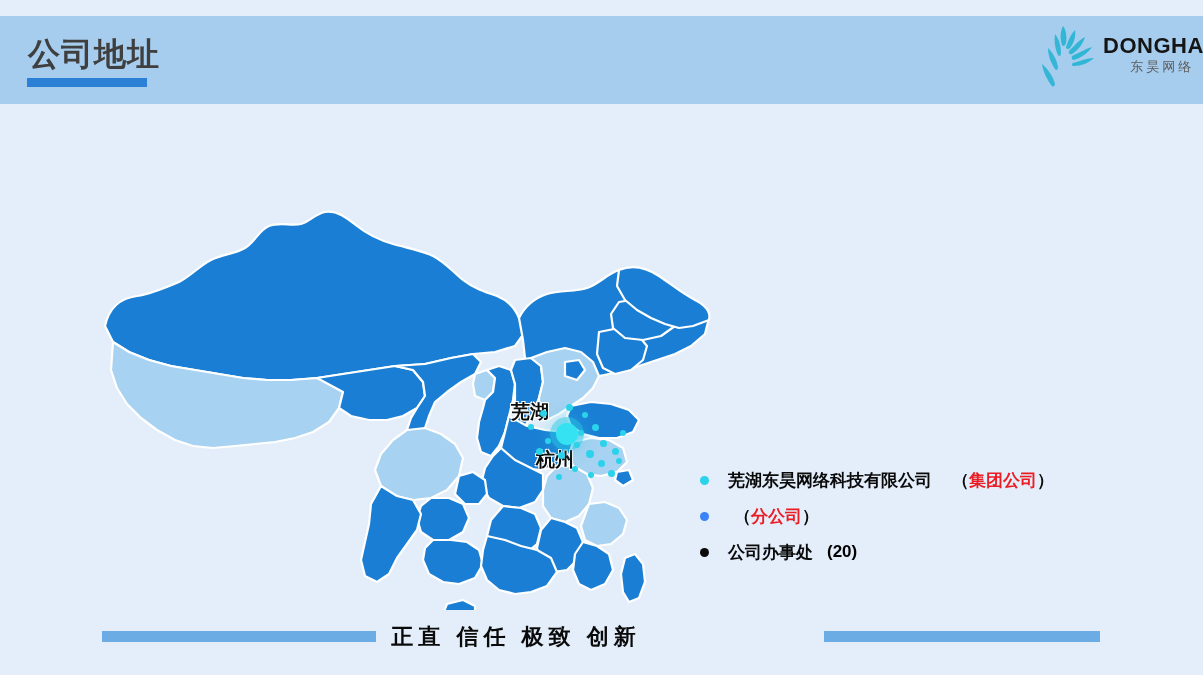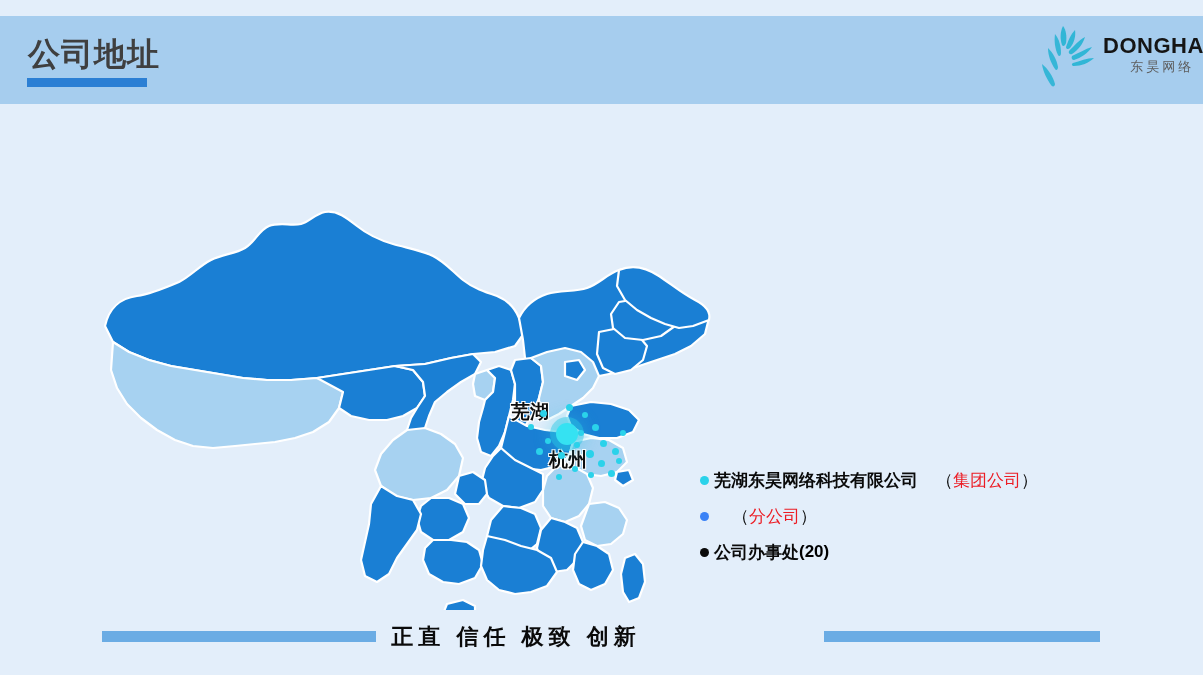--- a/index.html
+++ b/index.html
@@ -48,41 +48,41 @@
   .map-wrap svg{display:block;width:100%;height:100%;}
 
   .city-label{
     position:absolute;font-size:19px;font-weight:bold;color:#0d0d0d;
     white-space:nowrap;
     text-shadow:
       -1px -1px 0 #fff, 1px -1px 0 #fff,
       -1px  1px 0 #fff, 1px  1px 0 #fff;
   }
   #label-wuhu{left:511px;top:399px;}
-  #label-hangzhou{left:549px;top:447px;}
+  #label-hangzhou{left:536px;top:447px;}
 
   .marker-main{
     position:absolute;width:22px;height:22px;border-radius:50%;
     background:#35e2f2;
     box-shadow:0 0 0 6px rgba(43,199,228,.45),0 0 16px 8px rgba(43,199,228,.30);
   }
   .dot{
     position:absolute;border-radius:50%;background:#2ad2ea;
   }
 
   
   .legend{position:absolute;left:700px;top:462px;width:470px;}
   .legend-row{
-    display:flex;align-items:center;height:36px;white-space:nowrap;
+    display:flex;align-items:center;height:36px;white-space:nowrap;gap:14px;
   }
   .legend-bullet{
     width:9px;height:9px;border-radius:50%;margin-right:5px;flex:none;
   }
   .legend-text{font-size:17px;color:#0a0a0a;font-weight:bold;}
-  .legend-tag{font-size:17px;color:#0a0a0a;font-weight:normal;margin-left:18px;}
+  .legend-tag{font-size:17px;color:#0a0a0a;font-weight:bold;margin-left:6px;}
   .legend-tag .red{color:#ec1c24;}
   .legend-count{font-size:17px;font-weight:bold;color:#000000;}
 
   
   .bar{position:absolute;height:11px;background:#6bace4;}
   #bar-left{left:102px;top:631px;width:274px;}
   #bar-right{left:824px;top:631px;width:276px;}
   .slogan{
     position:absolute;left:0;top:622px;width:1032px;text-align:center;
     font-size:22px;font-weight:bold;color:#0a0a0a;letter-spacing:5px;

